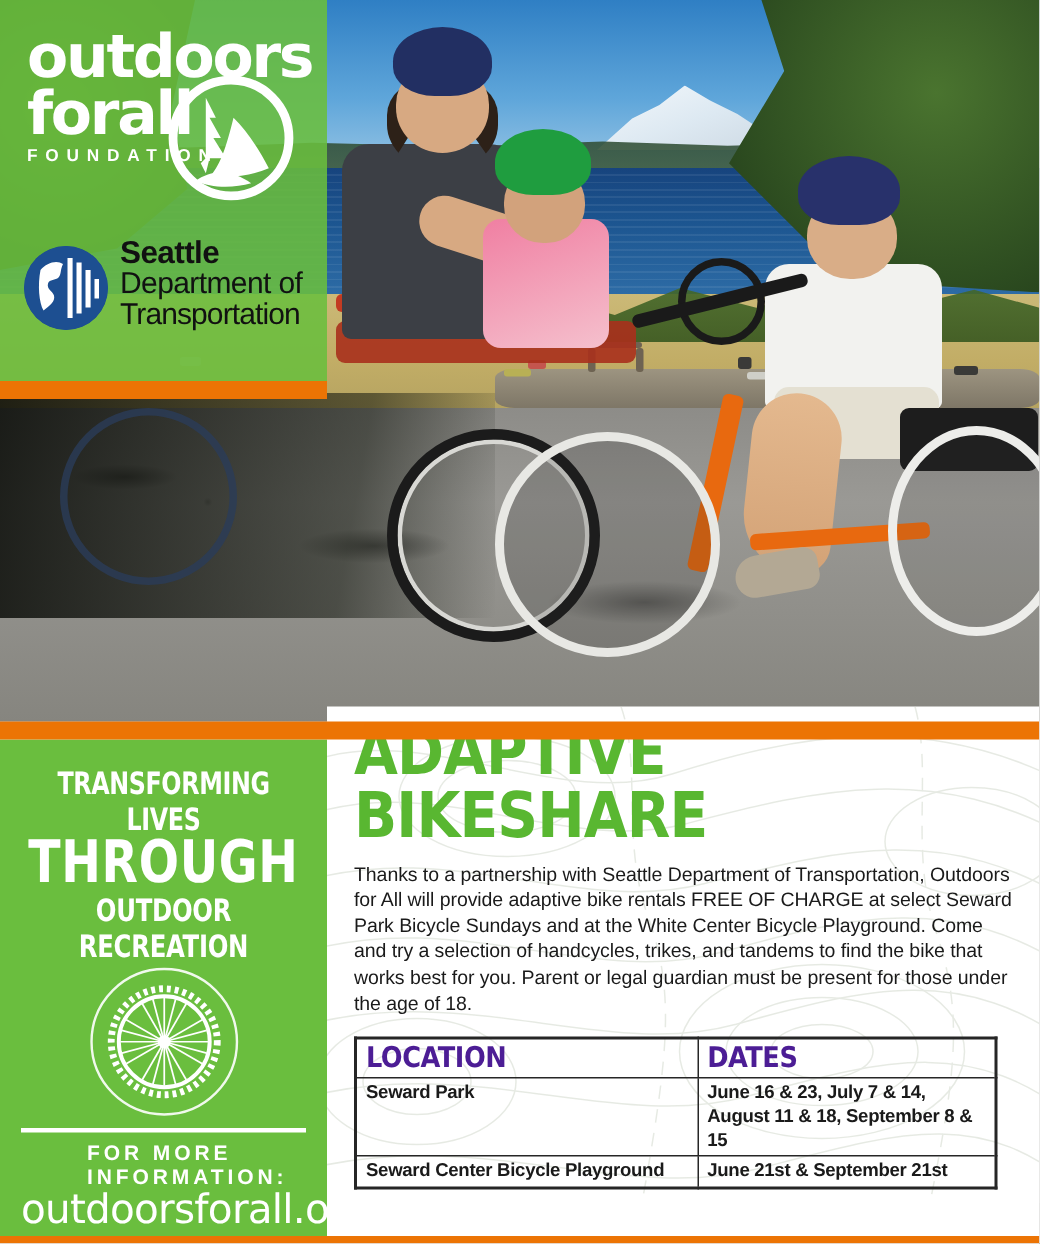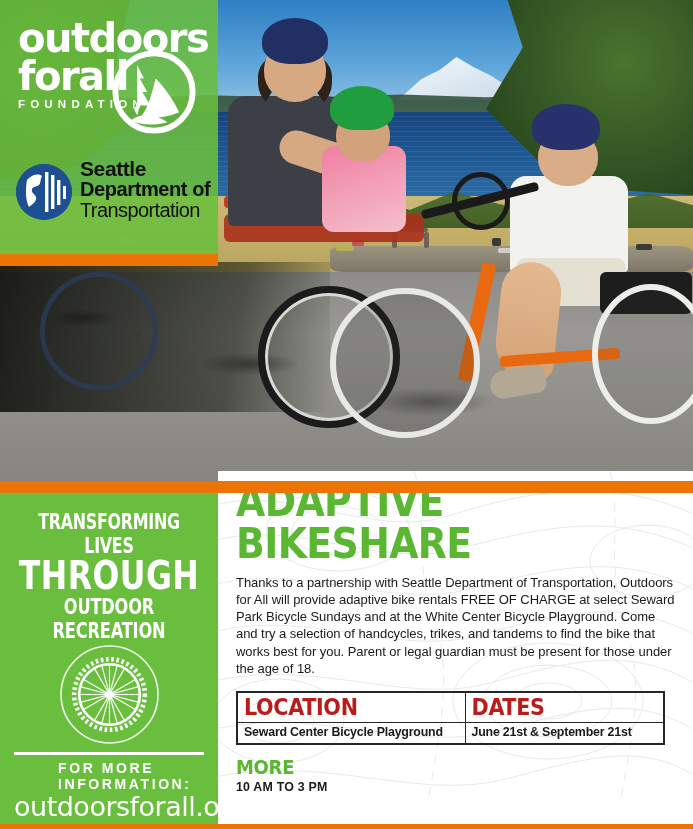--- a/index.html
+++ b/index.html
@@ -201,21 +201,21 @@
   }
   .sdot { position:absolute; left:16px; top:158px; width:196px; height:74px; }
   .sdot-badge {
     position:absolute; left:0; top:6px; width:56px; height:56px; border-radius:50%;
     background:#1d4f91; overflow:hidden;
   }
   .sdot-text {
     position:absolute; left:64px; top:0px; color:#111; line-height:1.02;
   }
   .sdot-t1 { font-size:21px; font-weight:bold; letter-spacing:-.4px; }
-  .sdot-t2 { font-size:20px; font-weight:bold; letter-spacing:-.4px; }
+  .sdot-t2 { font-size:20px; font-weight:normal; letter-spacing:-.4px; }
   .sdot-t3 { font-size:20px; font-weight:normal; letter-spacing:-.6px; }
 
   
   .left-panel {
     position:absolute; left:0; top:493px; width:218px; height:331px;
     background:#6abe3e; z-index:5; overflow:hidden;padding-left:30px;
   }
   .tagline { position:absolute; left:0; top:17px; width:218px; text-align:center; color:#fff; }
   .tag1 {
     font-size:20.5px; font-weight:bold; letter-spacing:-.3px;
@@ -271,21 +271,21 @@
     font-family:"Liberation Sans", sans-serif;
   }
   .tbl {
     margin-top:14px; width:429px; border-collapse:collapse;
     border:2px solid #262626; table-layout:fixed;
   }
   .tbl td {
     border:1.5px solid #262626; padding:2px 6px; vertical-align:top;
   }
   .th-cell {
-    color:#b91c1c; font-size:23px; font-weight:bold; letter-spacing:-.3px;
+    color:#4c1d95; font-size:19px; font-weight:bold; letter-spacing:-.3px;
     font-family:"DejaVu Sans Condensed","Liberation Sans Narrow","Liberation Sans",sans-serif;
     line-height:1.1; padding-bottom:0px;
   }
   .td-cell {
     color:#1a1a1a; font-size:12.4px; font-weight:bold; line-height:1.28;
     font-family:"Liberation Sans", sans-serif; letter-spacing:-.2px;
   }
   .hours-h {
     margin-top:12px; color:#59b731; font-size:20px; font-weight:bold;
     letter-spacing:-.3px; line-height:1;
@@ -483,20 +483,24 @@
       <div class="headline">ADAPTIVE BIKESHARE</div>
       <div class="blurb">Thanks to a partnership with Seattle Department of Transportation, Outdoors for All will provide adaptive bike rentals FREE OF CHARGE at select Seward Park Bicycle Sundays and at the White Center Bicycle Playground. Come and try a selection of handcycles, trikes, and tandems to find the bike that works best for you. Parent or legal guardian must be present for those under the age of 18.</div>
 
       <table class="tbl">
         <tbody>
           <tr>
             <td class="th-cell" style="width:228px;">LOCATION</td>
             <td class="th-cell">DATES</td>
           </tr>
           <tr>
+            <td class="td-cell">Seward Park</td>
+            <td class="td-cell">June 16 &amp; 23, July 7 &amp; 14, August 11 &amp; 18, September 8 &amp; 15</td>
+          </tr>
+          <tr>
             <td class="td-cell">Seward Center Bicycle Playground</td>
             <td class="td-cell">June 21st &amp; September 21st</td>
           </tr>
         </tbody>
       </table>
 
       <div class="hours-h">MORE</div>
       <div class="hours-v">10 AM TO 3 PM</div>
     </div>
   </div>

